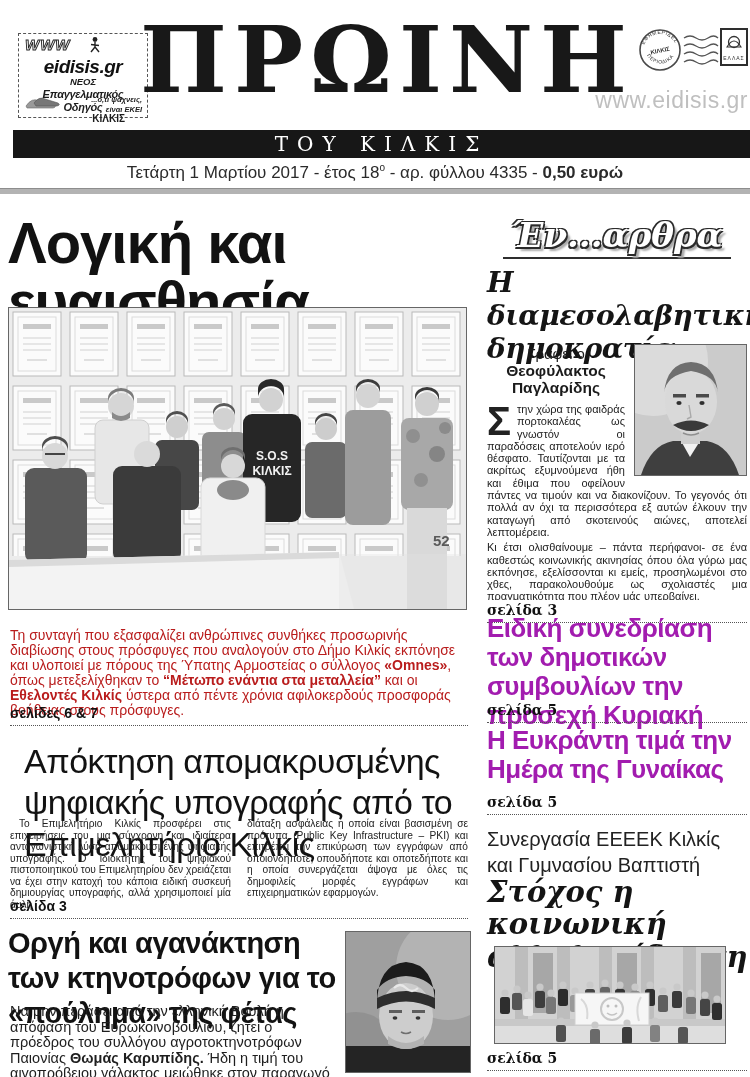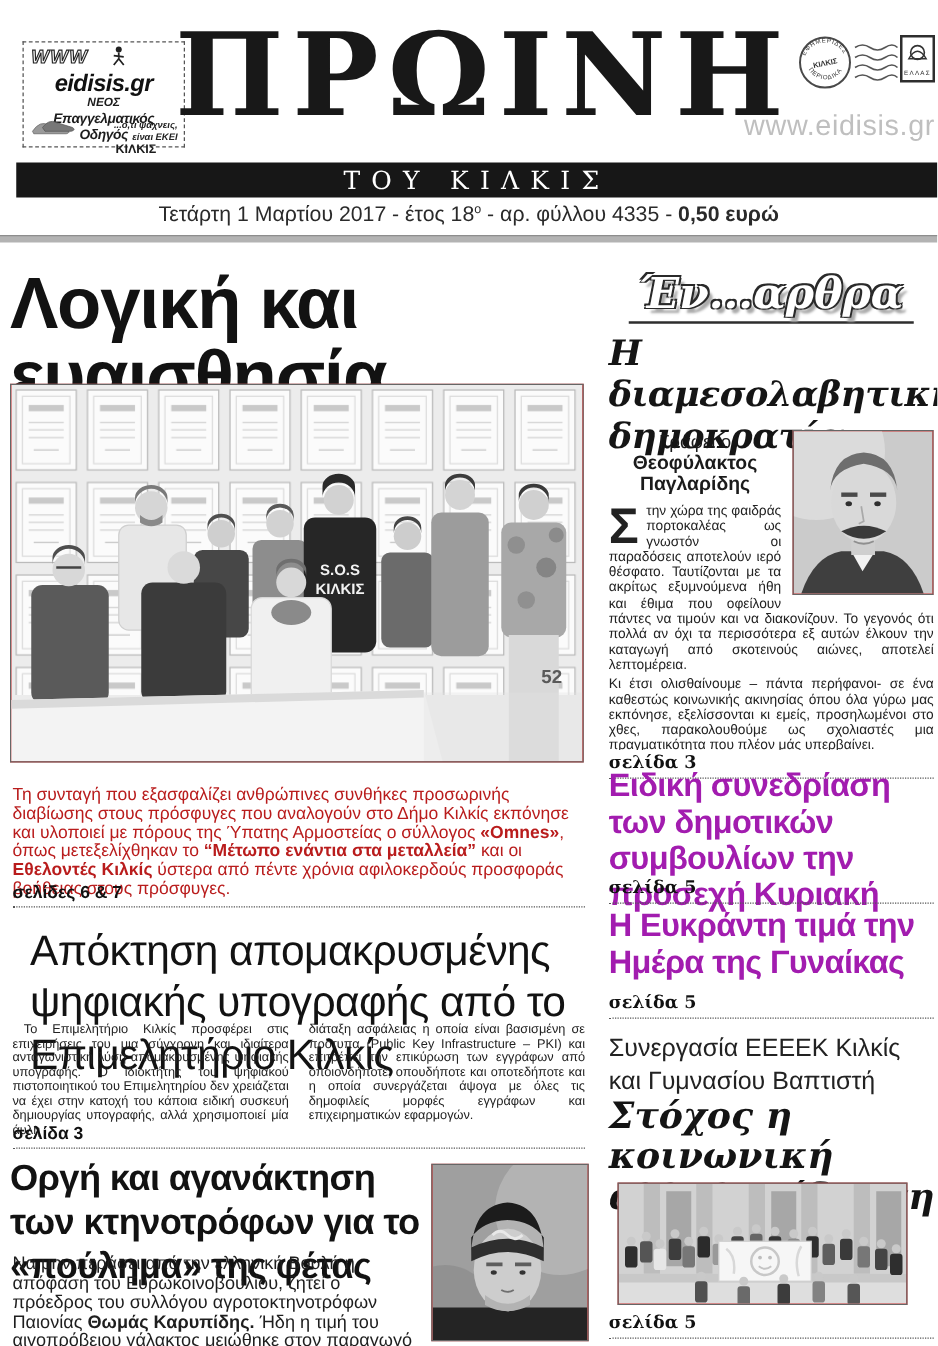--- a/index.html
+++ b/index.html
@@ -41,21 +41,21 @@
   }
   .dateline { left:0; top:162px; width:750px; text-align:center; font-size:17px; color:#2a2a2a; }
   .dateline b { font-weight:bold; }
   .dateline sup { font-size:10px; }
   .gray-rule { left:0; top:188px; width:750px; height:6px; background:#b3b3b3; border-top:1px solid #8d8d8d; }
 
   
   .pageref { font-size:14px; font-weight:bold; color:#111;
     border-bottom:1px dotted #555; padding-bottom:4px; }
   .pr-serif { font-family:"DejaVu Serif","Liberation Serif",serif; }
-  .photo-frame { border:1px solid #666; background:#ef4444; overflow:hidden; }
+  .photo-frame { border:1px solid #666; background:#737373; overflow:hidden; }
   .photo-frame svg { display:block; }
 
   
   .h1-main { left:8px; top:213px; width:465px; font-size:58px; font-weight:bold;
     letter-spacing:-1px; line-height:1.02; color:#121212; }
   .lead { left:10px; top:628px; width:460px; font-size:14px; line-height:15px; color:#b91c1c; }
   .ds-head { left:24px; top:741px; width:464px; font-size:34px; font-weight:normal;
     line-height:1.22; letter-spacing:-0.5px; color:#121212; }
   .two-col { left:10px; top:818px; width:458px; display:flex; gap:16px; }
   .two-col p { flex:1; font-size:10.2px; line-height:11.5px; text-align:justify; color:#222; }

